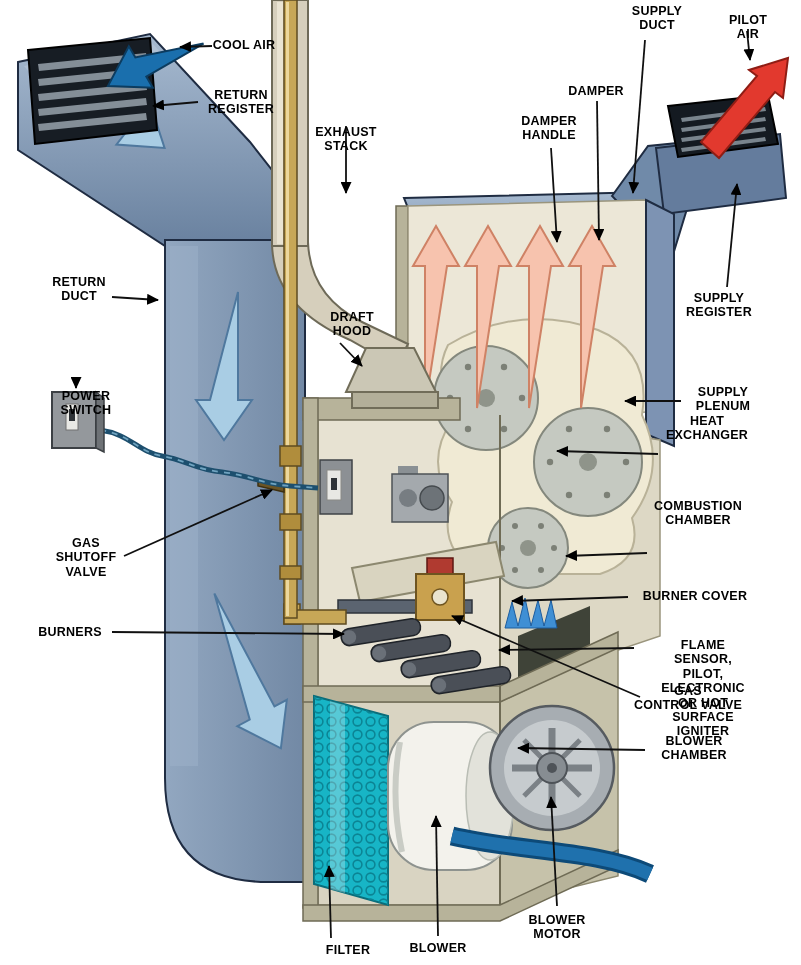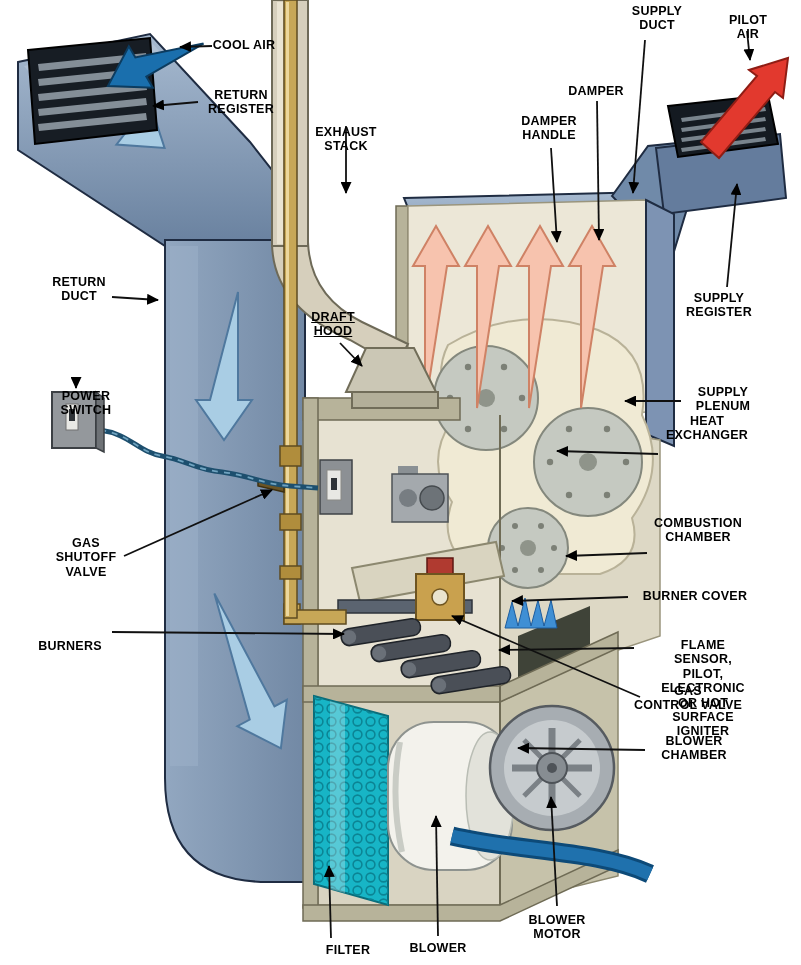--- a/index.html
+++ b/index.html
@@ -274,33 +274,33 @@
 <div class="lbl" style="left:596px; top:84px;">DAMPER</div>
 <div class="lbl" style="left:549px; top:114px;">DAMPER
 HANDLE</div>
 <div class="lbl" style="left:748px; top:13px;">PILOT AIR</div>
 <div class="lbl" style="left:719px; top:291px;">SUPPLY
 REGISTER</div>
 <div class="lbl" style="left:79px;  top:275px;">RETURN
 DUCT</div>
 <div class="lbl" style="left:86px;  top:350px;margin-top:39px;">POWER
 SWITCH</div>
-<div class="lbl" style="left:333px; top:310px;text-decoration:underline;">DRAFT
+<div class="lbl" style="left:352px; top:310px;">DRAFT
 HOOD</div>
 <div class="lbl" style="left:723px; top:385px;">SUPPLY
 PLENUM</div>
 <div class="lbl" style="left:707px; top:414px;">HEAT
 EXCHANGER</div>
-<div class="lbl" style="left:698px; top:516px;">COMBUSTION
+<div class="lbl" style="left:698px; top:499px;">COMBUSTION
 CHAMBER</div>
 <div class="lbl" style="left:86px;  top:536px;">GAS
 SHUTOFF
 VALVE</div>
 <div class="lbl" style="left:695px; top:589px;">BURNER COVER</div>
-<div class="lbl" style="left:70px;  top:625px;margin-top:14px;">BURNERS</div>
+<div class="lbl" style="left:70px;  top:625px;">BURNERS</div>
 <div class="lbl" style="left:703px; top:619px;margin-top:19px;">FLAME SENSOR,
 PILOT, ELECTRONIC
 OR HOT SURFACE
 IGNITER</div>
 <div class="lbl" style="left:688px; top:684px;">GAS
 CONTROL VALVE</div>
 <div class="lbl" style="left:694px; top:734px;">BLOWER
 CHAMBER</div>
 <div class="lbl" style="left:557px; top:913px;">BLOWER
 MOTOR</div>

